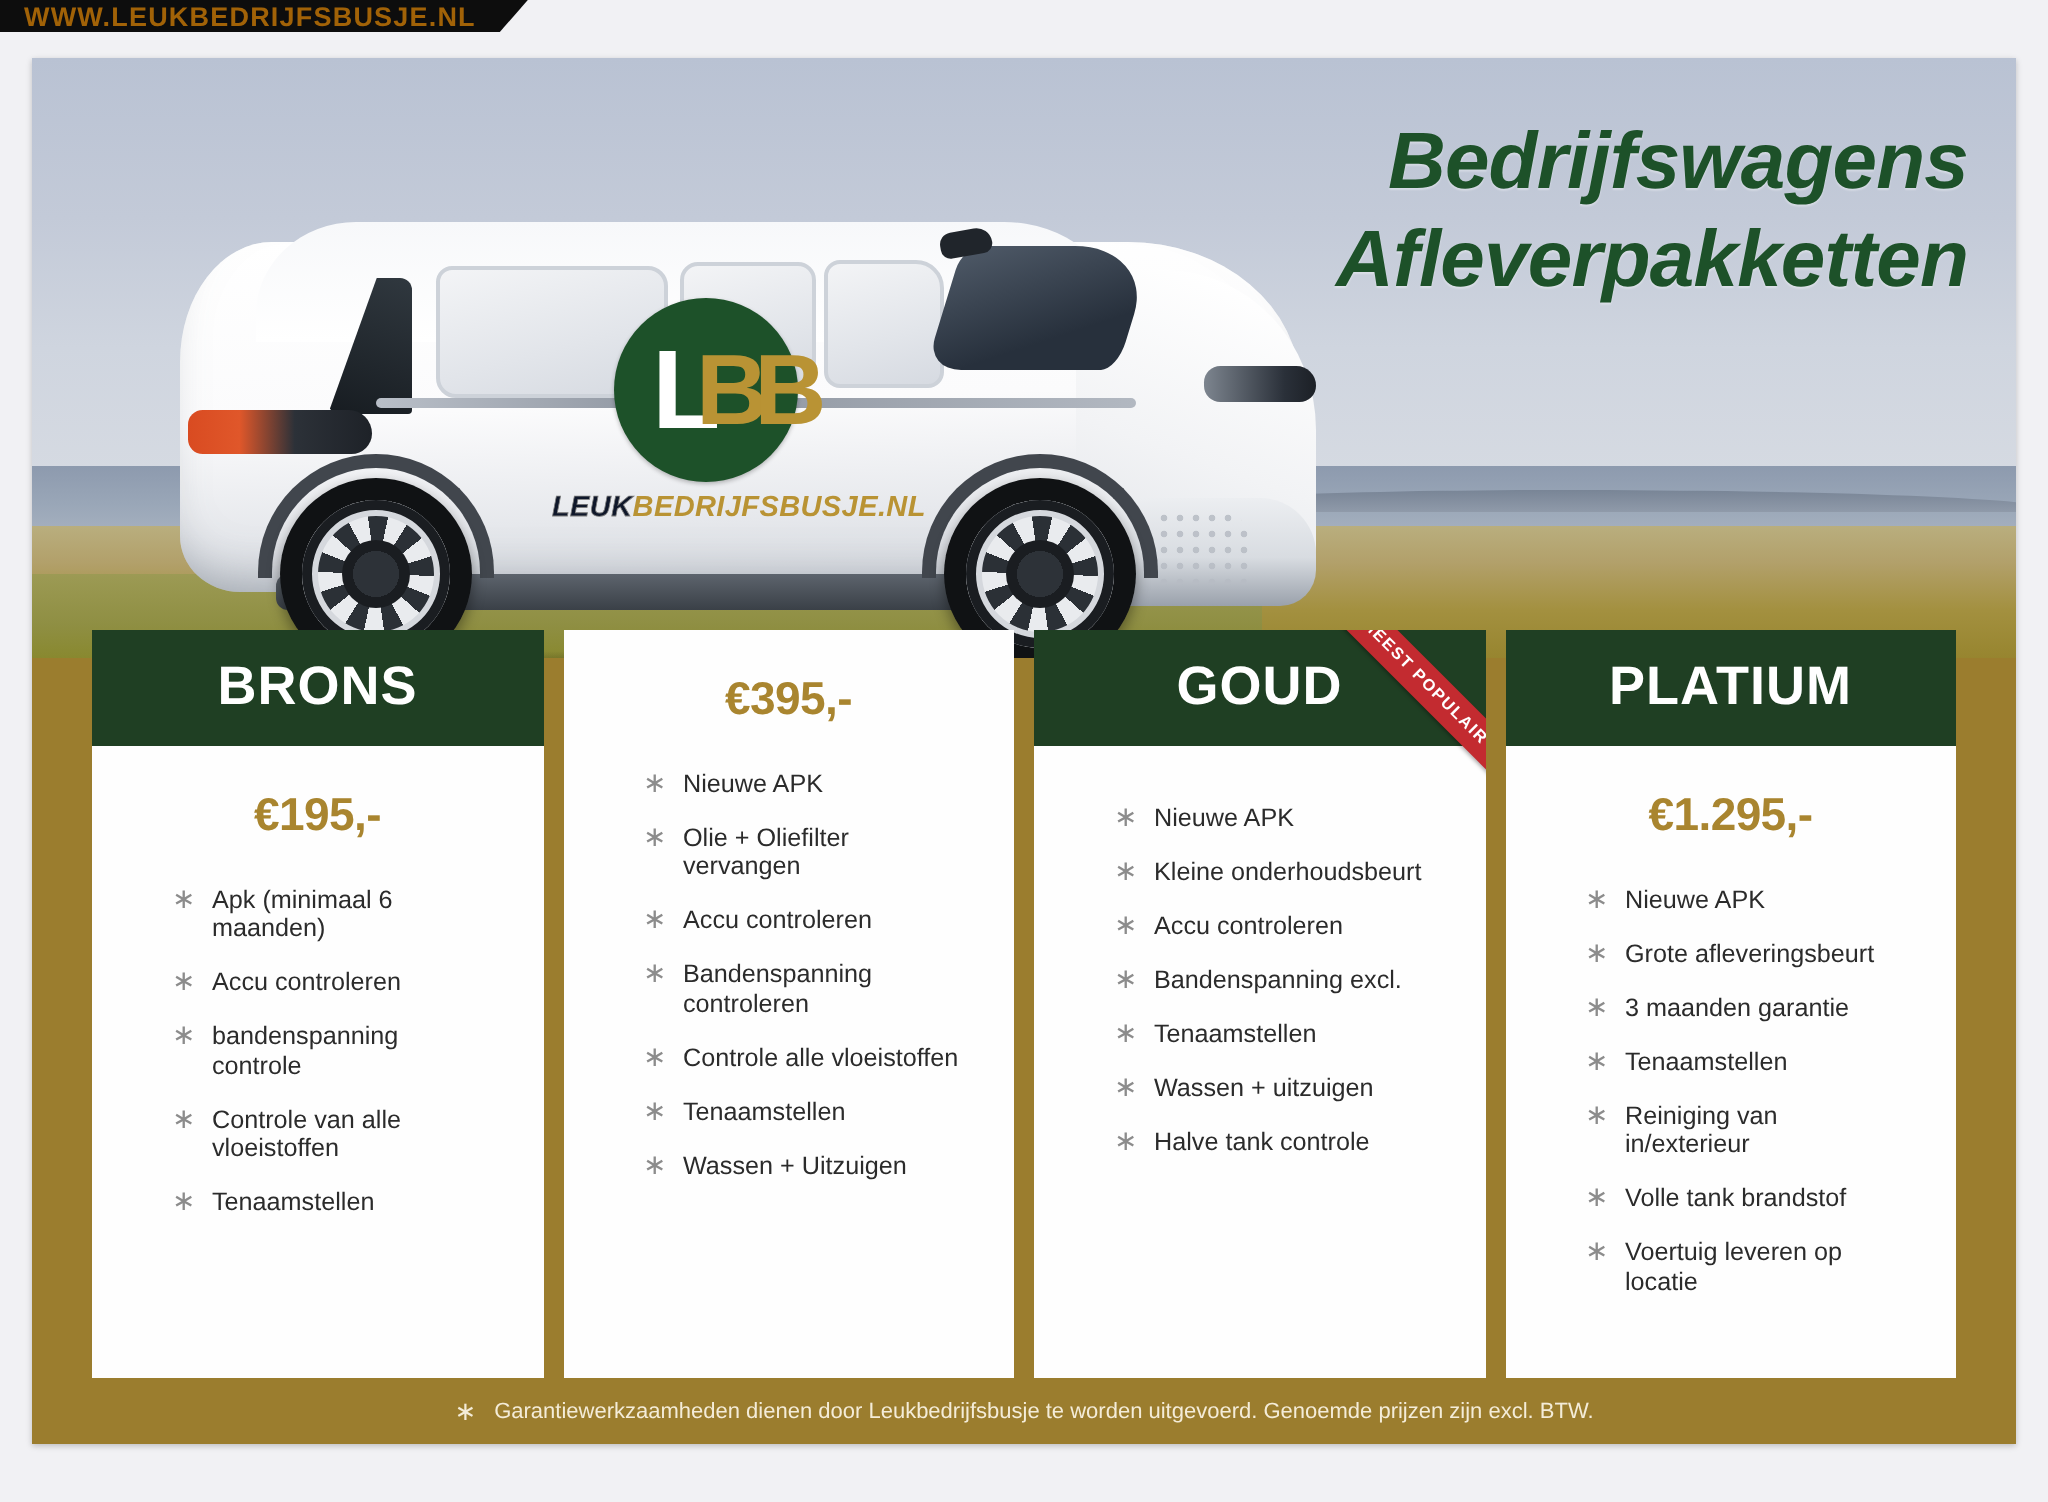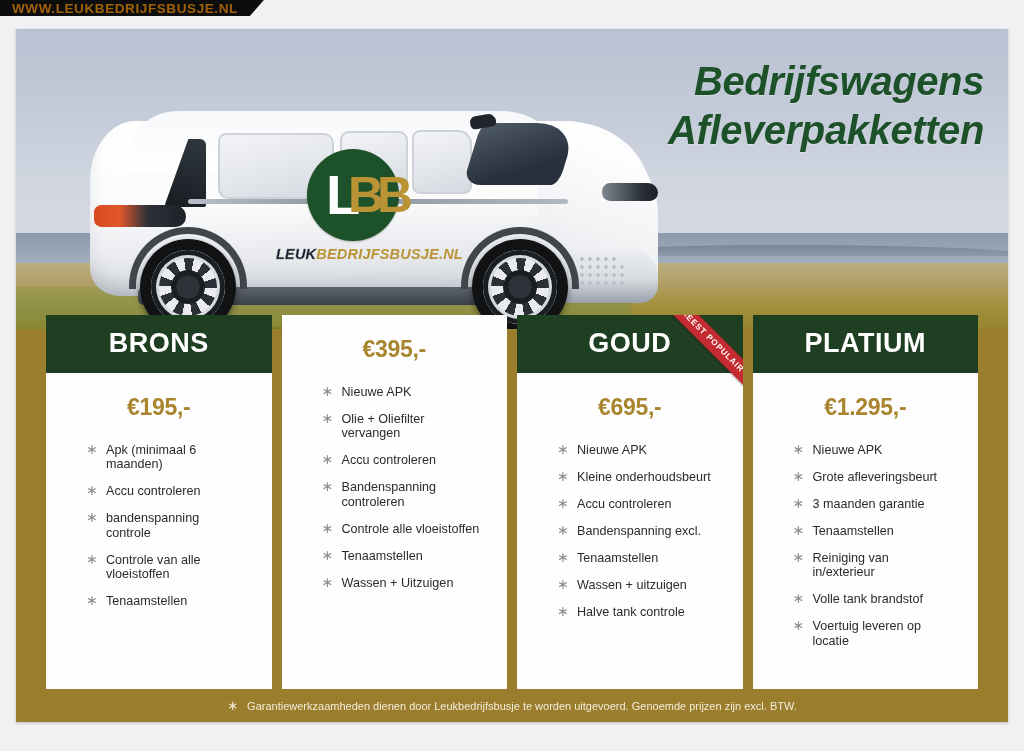--- a/index.html
+++ b/index.html
@@ -461,21 +461,20 @@
       </div>
 
       <div class="card">
         <div class="card-head">
           <span>GOUD</span>
         </div>
         <div class="ribbon-host">
           <div class="ribbon">MEEST POPULAIR</div>
         </div>
         <div class="card-body">
-          <div class="price">€695,-</div>
           <ul class="feats">
             <li>Nieuwe APK</li>
             <li>Kleine onderhoudsbeurt</li>
             <li>Accu controleren</li>
             <li>Bandenspanning excl.</li>
             <li>Tenaamstellen</li>
             <li>Wassen + uitzuigen</li>
             <li>Halve tank controle</li>
           </ul>
         </div>

